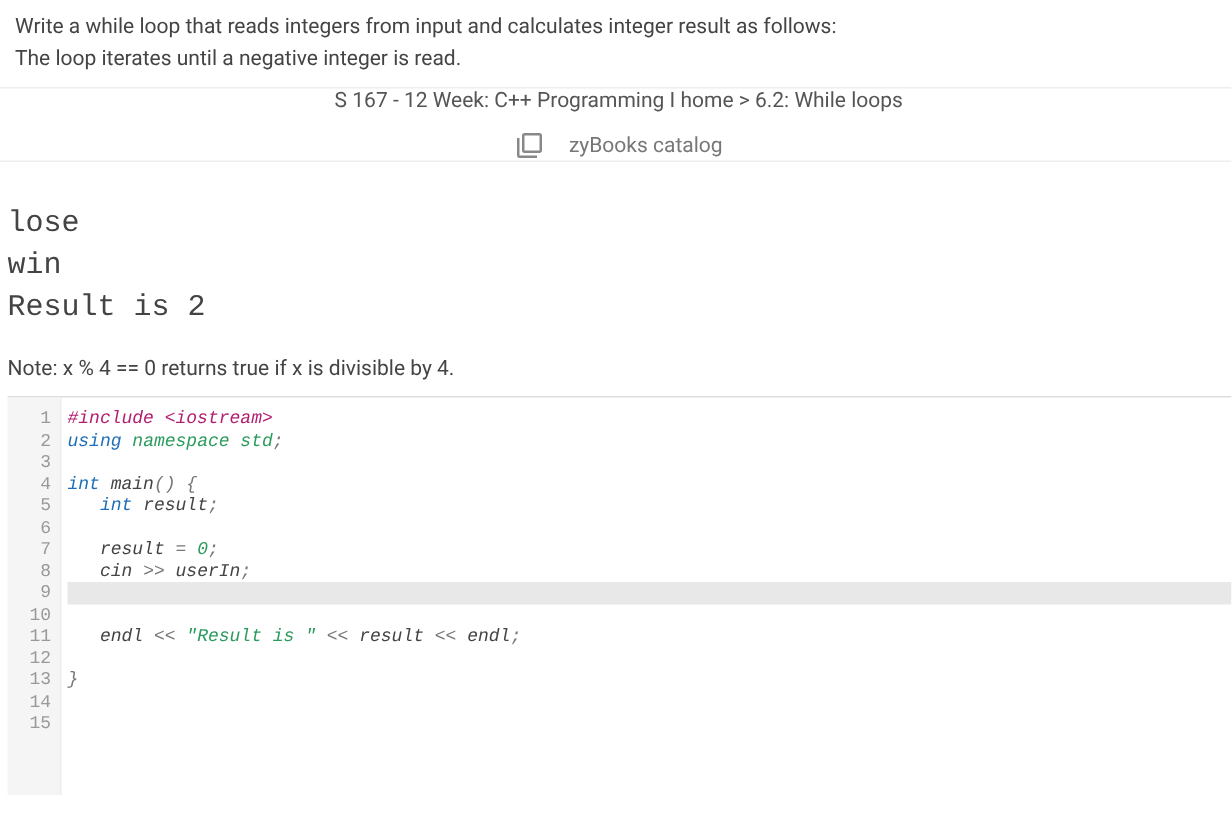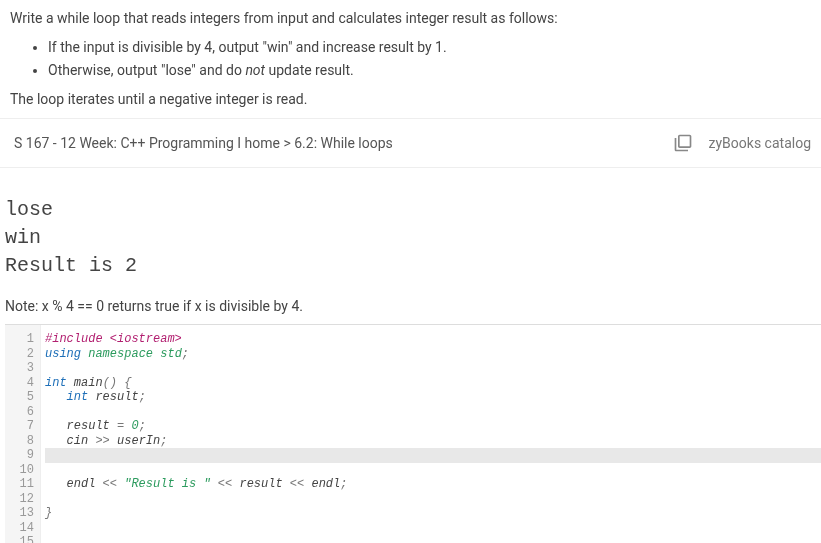--- a/index.html
+++ b/index.html
@@ -31,20 +31,21 @@
     .nav-bar {
       display: flex;
       align-items: center;
       justify-content: space-between;
       padding: 0 10px 0 14px;
       height: 50px;
       background: #fff;
       border-top: 1px solid #eee;
       border-bottom: 1px solid #eee;
       color: #555;
+      flex-direction: column;
     }
     .nav-left {
       font-size: 14px;
       color: #555;
       display: flex;
       align-items: center;
       white-space: nowrap;
       overflow: hidden;
     }
     .nav-right {
@@ -115,24 +116,20 @@
     .tok-number { color: #2c9b5e; }
     .tok-punct { color: #777; }
     .tok-op { color: #777; }
     .tok-ident { color: #444; margin-top: 40px; }
   </style>
 </head>
 <body>
 
 <div class="instructions">
   <p>Write a while loop that reads integers from input and calculates integer result as follows:</p>
-  <ul>
-    <li><span>If the input is divisible by 4, output "win" and increase result by 1.</span></li>
-    <li><span>Otherwise, output "lose" and do </span><span class="italic">not</span><span> update result.</span></li>
-  </ul>
   <p>The loop iterates until a negative integer is read.</p>
 </div>
 
 <div class="nav-bar">
   <div class="nav-left">
     <span>S 167 - 12 Week: C++ Programming I home &gt; 6.2: While loops</span>
   </div>
   <div class="nav-right">
     <svg viewBox="0 0 24 24">
         <path d="M4 6H2v14c0 1.1.9 2 2 2h14v-2H4V6zm16-4H8c-1.1 0-2 .9-2 2v12c0 1.1.9 2 2 2h12c1.1 0 2-.9 2-2V4c0-1.1-.9-2-2-2zm0 14H8V4h12v12z"></path>

